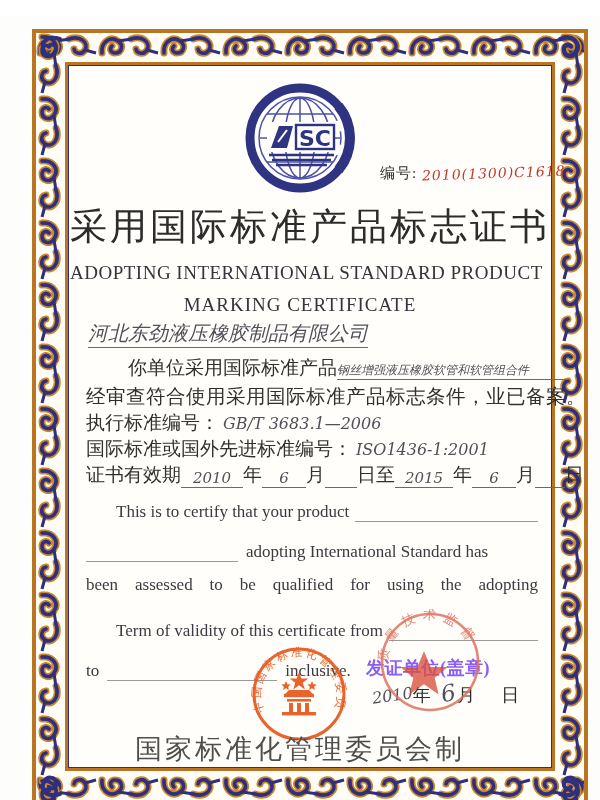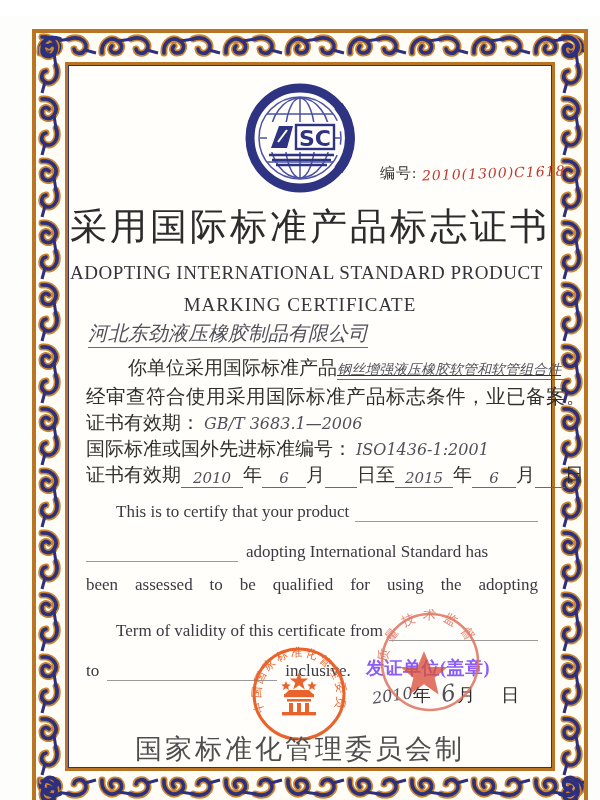--- a/index.html
+++ b/index.html
@@ -39,21 +39,21 @@
     color:#34343c; letter-spacing:.5px; white-space:nowrap; }
   .title-en2 { left:70px; top:278px; width:460px; text-align:center; font-size:19px;
     color:#34343c; letter-spacing:1px; }
 
   .company-line { left:88px; top:304px; font-size:20px; white-space:nowrap; }
   .company-line .slot { border-bottom:1.2px solid #6a6a6a; display:inline-block; min-width:216px; }
 
   .intro-line { left:88px; top:333px; font-size:19px; white-space:nowrap; }
   .intro-line .indent { display:inline-block; width:40px; }
   .intro-line .slot { border-bottom:1.2px solid #6a6a6a; display:inline-block; min-width:232px;
-    font-size:14px; letter-spacing:0;text-decoration:underline; }
+    font-size:12px; letter-spacing:0; }
   .review-line { left:86px; top:361px; font-size:19.5px; letter-spacing:.5px; white-space:nowrap; }
 
   .std-line { left:86px; top:388px; font-size:19px; white-space:nowrap; }
   .std-line2 { left:86px; top:414px; font-size:19px; white-space:nowrap;text-align:center; }
   .std-val { font-size:16px; margin-left:4px; }
 
   .validity-line { left:86px; top:440px; font-size:19px; white-space:nowrap; }
   .validity-line .slot { border-bottom:1.2px solid #6a6a6a; display:inline-block;
     text-align:center; font-size:15px; vertical-align:bottom; }
 
@@ -170,21 +170,21 @@
     <span class="slot"><span class="hw">河北东劲液压橡胶制品有限公司</span></span>
   </div>
 
   <div class="abs intro-line cn">
     <span class="indent"></span><span>你单位采用国际标准产品</span><span class="slot"><span class="hw">钢丝增强液压橡胶软管和软管组合件</span></span>
   </div>
 
   <div class="abs review-line cn">经审查符合使用采用国际标准产品标志条件，业已备案。</div>
 
   <div class="abs std-line cn">
-    <span>证书有效期：</span><span class="hw std-val">GB/T 3683.1—2006</span>
+    <span>执行标准编号：</span><span class="hw std-val">GB/T 3683.1—2006</span>
   </div>
   <div class="abs std-line2 cn">
     <span>国际标准或国外先进标准编号：</span><span class="hw std-val">ISO1436-1:2001</span>
   </div>
 
   <div class="abs validity-line cn">
     <span>证书有效期</span><span class="slot" style="min-width:62px"><span class="hw">2010</span></span><span>年</span><span class="slot" style="min-width:44px"><span class="hw">6</span></span><span>月</span><span class="slot" style="min-width:32px"></span><span>日至</span><span class="slot" style="min-width:58px"><span class="hw">2015</span></span><span>年</span><span class="slot" style="min-width:44px"><span class="hw">6</span></span><span>月</span><span class="slot" style="min-width:30px"></span><span>日</span>
   </div>
 
   <div class="abs eng">

